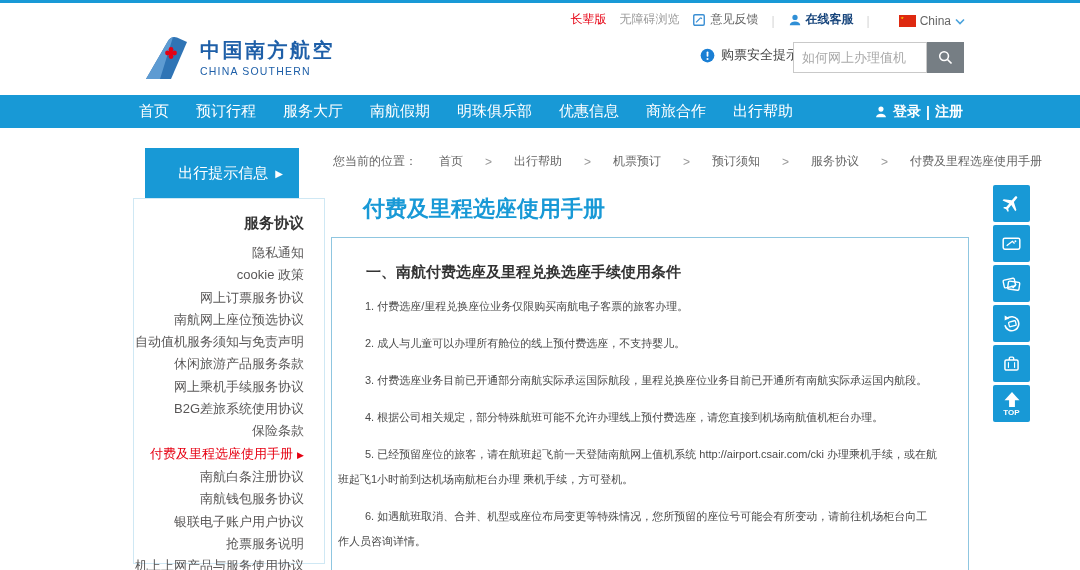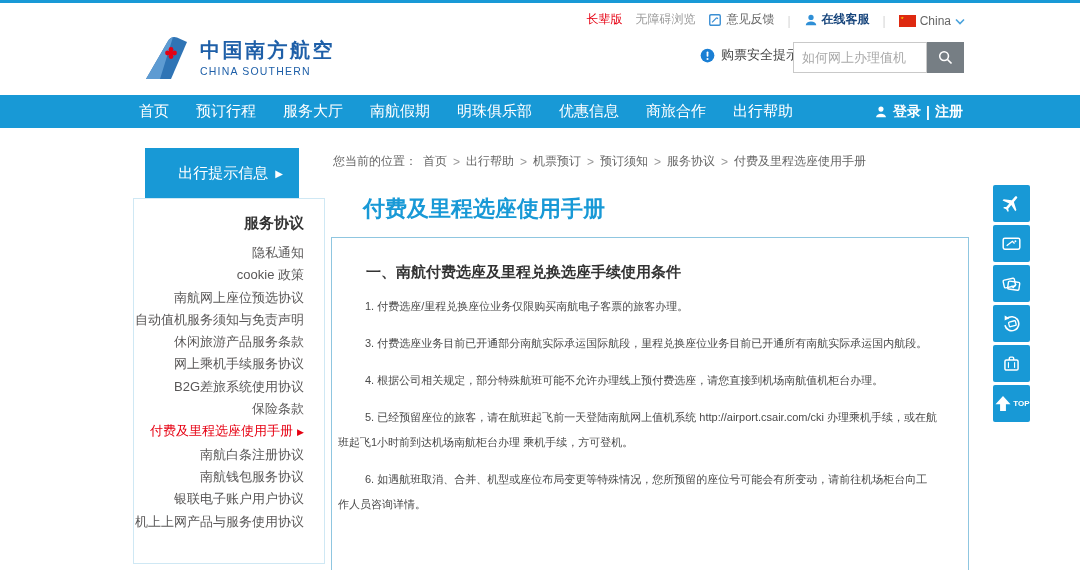--- a/index.html
+++ b/index.html
@@ -11,21 +11,21 @@
 
   
   .topbar { position:absolute; top:3px; left:5px; width:1080px; height:25px;
     display:flex; justify-content:flex-end; align-items:flex-end; gap:13px;
     padding-right:120px; font-size:12px; color:#999; }
   .topbar .link { cursor:pointer; display:flex; align-items:center; gap:4px; }
   .tb-elder { color:#e60012; }
   .tb-access { color:#9a9a9a; }
   .tb-feedback { color:#666;margin-top:15px; }
   .tb-service { color:#17457c; font-weight:bold; }
-  .tb-region { color:#666; }
+  .tb-region { color:#666;margin-left:16px; }
   .tb-sep { color:#d4d4d4; }
 
   
   .logo { position:absolute; left:140px; top:34px; display:flex; gap:10px; align-items:center; cursor:pointer; }
   .logo-txt .cn { font-size:20px; font-weight:bold; color:#1e5fa8; letter-spacing:2.5px; }
   .logo-txt .en { font-size:10.5px; color:#1e5fa8; letter-spacing:1.2px; margin-top:1px; }
   .safety { position:absolute; left:700px; top:46px; display:flex; align-items:center; gap:6px;
     font-size:13px; color:#444; cursor:pointer; }
   .searchbox { position:absolute; left:793px; top:42px; display:flex; }
   .searchbox input { width:134px; height:31px; border:1px solid #c9c9c9; padding:0 8px;
@@ -37,21 +37,21 @@
   
   .nav { position:absolute; top:95px; left:0; width:1080px; height:33px; background:#1899d6;
     display:flex; align-items:center; padding-left:139px; gap:27px; }
   .nav .item { color:#fff; font-size:15px; cursor:pointer; white-space:nowrap; }
   .nav-login { position:absolute; top:95px; right:117px; height:33px; display:flex;
     align-items:center; gap:5px; color:#fff; font-size:14px; font-weight:bold; }
   .nav-login span { cursor:pointer; }
 
   
   .crumbs { position:absolute; left:333px; top:153px; font-size:12px; color:#666;
-    display:flex; gap:6px; align-items:center; }
+    display:flex; gap:22px; align-items:center; }
   .crumbs .c { cursor:pointer; }
   .crumbs .sep { color:#999; }
 
   
   .side-banner { position:absolute; left:145px; top:148px; width:154px; height:50px;
     background:#1899d6; color:#fff; display:flex; align-items:center; justify-content:flex-end;
     gap:7px; padding-right:16px; font-size:15px; cursor:pointer; }
   .side-banner .arr { font-size:10px; }
   .side-panel { position:absolute; left:133px; top:198px; width:192px; height:366px;
     border:1px solid #cfe8f4; background:#fff; padding-top:15px; }
@@ -68,21 +68,21 @@
   .content-box { position:absolute; left:331px; top:237px; width:638px; height:400px;
     border:1px solid #8fc6e0; background:#fff; padding:25px 30px 0 6px; }
   .content-box .heading { font-size:15px; font-weight:bold; color:#333; padding-left:28px;
     margin-bottom:6px; }
   .content-box .para { font-size:11px; color:#4a4a4a; line-height:25px; text-indent:27px;
     margin-top:12px; }
 
   
   .toolbar { position:absolute; left:993px; top:185px; display:flex; flex-direction:column; gap:3px; }
   .tool-btn { width:37px; height:37px; background:#1899d6; border-radius:2px; cursor:pointer;
-    display:flex; flex-direction:row; align-items:center; justify-content:center; }
+    display:flex; flex-direction:column; align-items:center; justify-content:center; }
   .tool-btn .top-label { color:#fff; font-size:8px; font-weight:bold; line-height:9px; }
 </style>
 </head>
 <body>
 
 <div class="topline"></div>
 
 <div class="topbar">
   <span class="link tb-elder">长辈版</span>
   <span class="link tb-access">无障碍浏览</span>
@@ -187,39 +187,42 @@
 </div>
 
 <div class="side-banner">
   <span>出行提示信息</span>
   <span class="arr">▶</span>
 </div>
 <div class="side-panel">
   <div class="side-title">服务协议</div>
   <div class="side-item">隐私通知</div>
   <div class="side-item">cookie 政策</div>
+  <div class="side-item">网上订票服务协议</div>
   <div class="side-item">南航网上座位预选协议</div>
   <div class="side-item">自动值机服务须知与免责声明</div>
   <div class="side-item">休闲旅游产品服务条款</div>
   <div class="side-item">网上乘机手续服务协议</div>
   <div class="side-item">B2G差旅系统使用协议</div>
   <div class="side-item">保险条款</div>
   <div class="side-item active">
     <span>付费及里程选座使用手册</span><span class="arr">▶</span>
   </div>
   <div class="side-item">南航白条注册协议</div>
   <div class="side-item">南航钱包服务协议</div>
   <div class="side-item">银联电子账户用户协议</div>
+  <div class="side-item">抢票服务说明</div>
   <div class="side-item">机上上网产品与服务使用协议</div>
 </div>
 
 <h1 class="page-title">付费及里程选座使用手册</h1>
 <div class="content-box">
   <div class="heading">一、南航付费选座及里程兑换选座手续使用条件</div>
   <div class="para">1. 付费选座/里程兑换座位业务仅限购买南航电子客票的旅客办理。</div>
+  <div class="para">2. 成人与儿童可以办理所有舱位的线上预付费选座，不支持婴儿。</div>
   <div class="para">3. 付费选座业务目前已开通部分南航实际承运国际航段，里程兑换座位业务目前已开通所有南航实际承运国内航段。</div>
   <div class="para">4. 根据公司相关规定，部分特殊航班可能不允许办理线上预付费选座，请您直接到机场南航值机柜台办理。</div>
   <div class="para">5. 已经预留座位的旅客，请在航班起飞前一天登陆南航网上值机系统 http://airport.csair.com/cki 办理乘机手续，或在航班起飞1小时前到达机场南航柜台办理 乘机手续，方可登机。</div>
   <div class="para">6. 如遇航班取消、合并、机型或座位布局变更等特殊情况，您所预留的座位号可能会有所变动，请前往机场柜台向工作人员咨询详情。</div>
 
 </div>
 
 <div class="toolbar">
   <div class="tool-btn">
     <svg width="21" height="21" viewBox="0 0 24 24" style="transform:rotate(40deg)">

